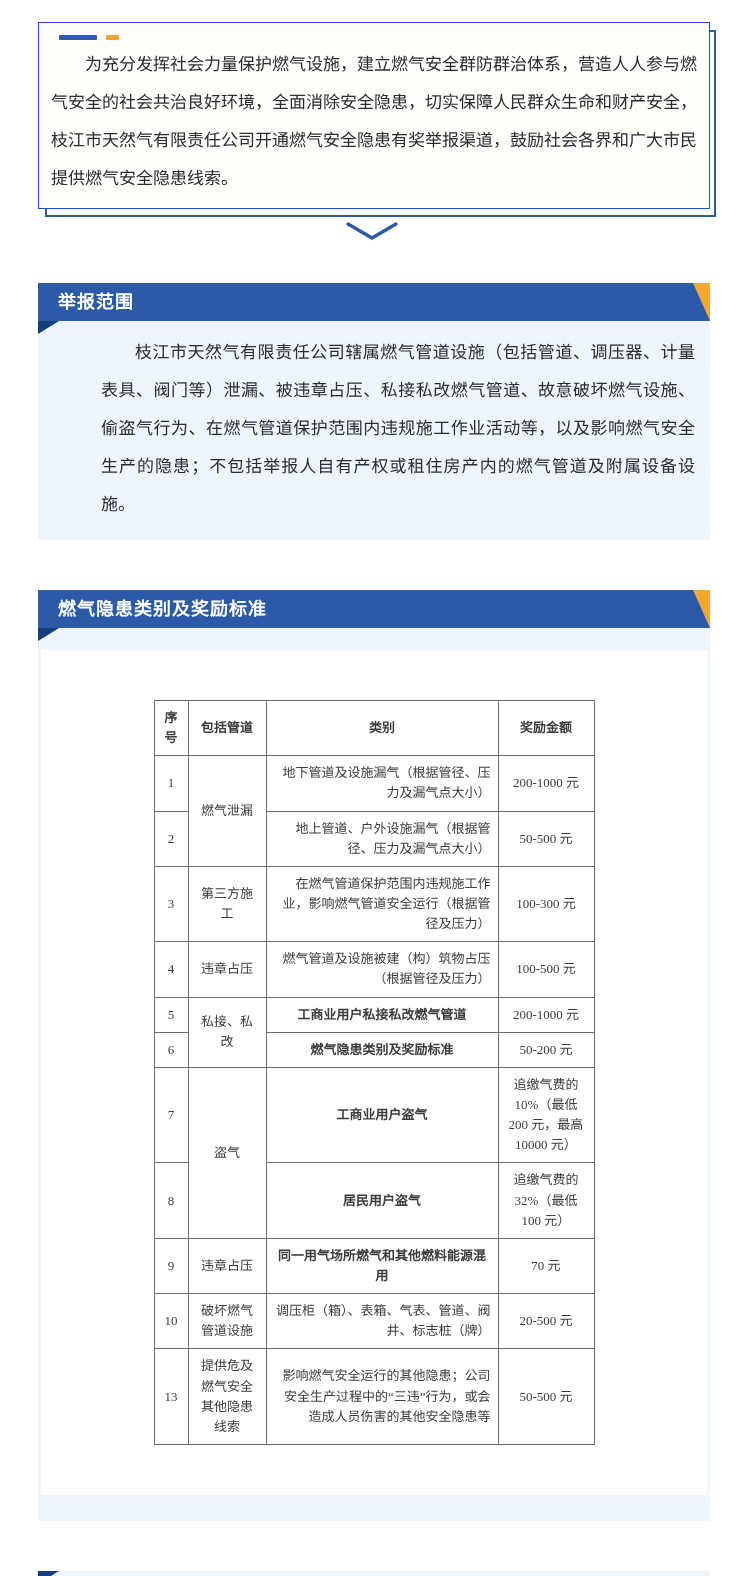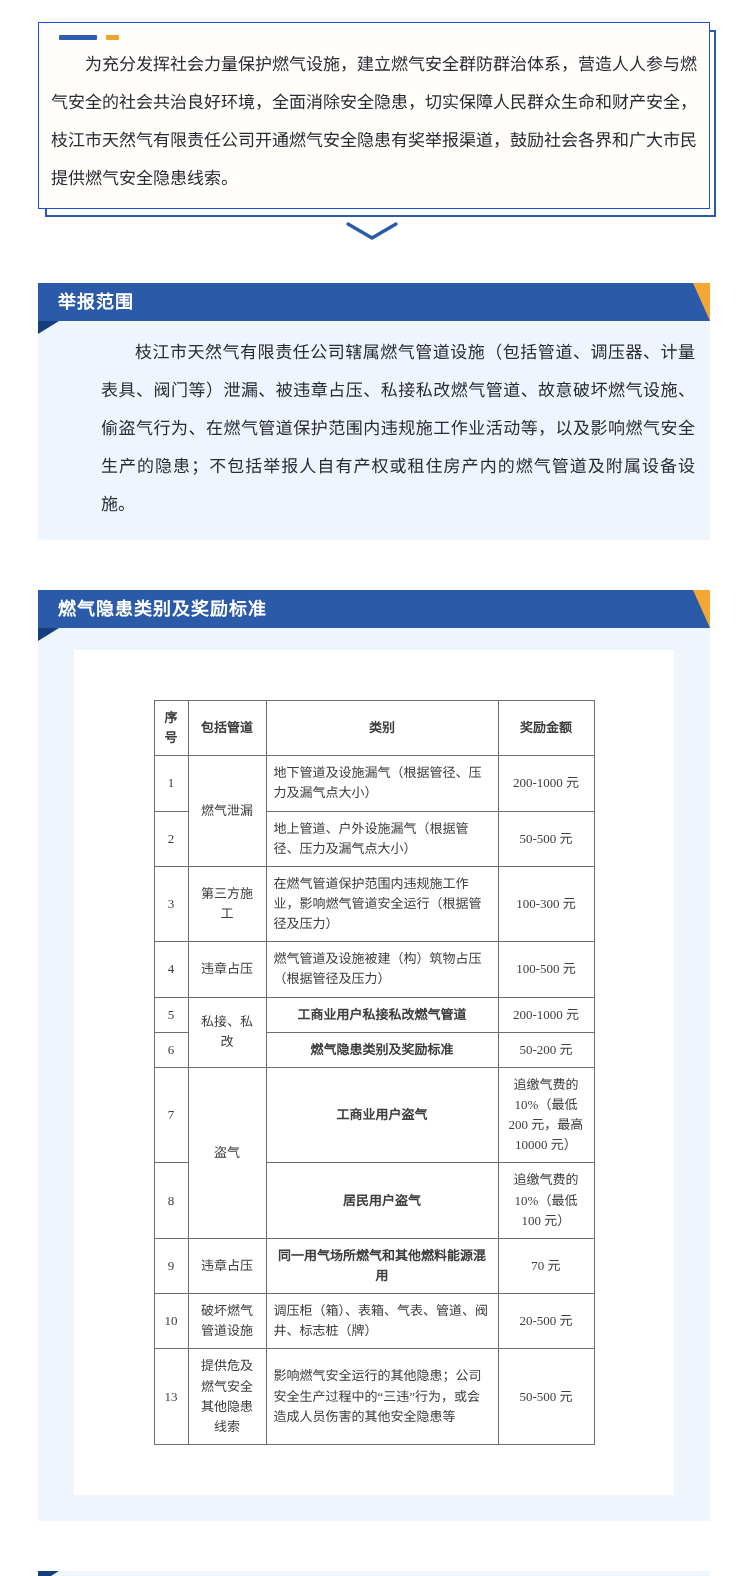--- a/index.html
+++ b/index.html
@@ -29,30 +29,30 @@
   .bar-title{color:#ffffff;font-size:18px;font-weight:bold;line-height:38px;
     padding-left:20px;letter-spacing:1px;}
   .bar-yellow{position:absolute;top:0;right:0;width:17px;height:38px;background:#f5a733;
     -webkit-clip-path:polygon(0 0,100% 0,100% 100%);clip-path:polygon(0 0,100% 0,100% 100%);}
   .card{position:relative;background:#eef5fd;padding-left:48px;}
   .card-corner{position:absolute;left:0;top:0;width:21px;height:13px;background:#143f7c;
     -webkit-clip-path:polygon(0 0,100% 0,0 100%);clip-path:polygon(0 0,100% 0,0 100%);}
   .card-text{padding:13px 15px 16px 15px;}
 
   
-  .table-panel{background:#ffffff;margin:0 auto;width:600px;padding:50px 0 50px 0;}
+  .table-panel{background:#ffffff;margin:0 auto;width:666px;padding:50px 0 50px 0;}
   .card-table{padding:22px 0 26px 0;}
   table.reward-table{border-collapse:collapse;margin:0 auto;
     font-family:"Liberation Serif","DejaVu Serif",serif;color:#3d3d3d;}
   .reward-table th,.reward-table td{border:1px solid #6e6e6e;font-size:13px;
     line-height:1.55;padding:7px 7px;vertical-align:middle;}
   .reward-table th{font-weight:bold;text-align:center;}
   .c-no{width:34px;} .c-name{width:78px;} .c-cat{width:232px;} .c-reward{width:96px;}
   td.cell-no,td.cell-name,td.cell-reward{text-align:center;}
-  td.cell-cat{text-align:left;}
+  td.cell-cat{text-align:right;}
   td.cell-cat.center{text-align:center;font-weight:bold;}
   .card-method{padding:14px 15px 46px 15px;}
 </style>
 </head>
 <body>
 
 <div class="page">
 
   <div class="quote-wrap">
     <div class="quote-shadow"></div>
@@ -148,21 +148,21 @@
               </tr>
               <tr>
                 <td class="cell-no">7</td>
                 <td class="cell-name" rowspan="2">盗气</td>
                 <td class="cell-cat center">工商业用户盗气</td>
                 <td class="cell-reward">追缴气费的 10%（最低 200 元，最高 10000 元）</td>
               </tr>
               <tr>
                 <td class="cell-no">8</td>
                 <td class="cell-cat center">居民用户盗气</td>
-                <td class="cell-reward">追缴气费的 10%（最低 100 元）</td>
+                <td class="cell-reward">追缴气费的 32%（最低 100 元）</td>
               </tr>
               <tr>
                 <td class="cell-no">9</td>
                 <td class="cell-name">违章占压</td>
                 <td class="cell-cat center">同一用气场所燃气和其他燃料能源混用</td>
                 <td class="cell-reward">70 元</td>
               </tr>
               <tr>
                 <td class="cell-no">10</td>
                 <td class="cell-name">破坏燃气管道设施</td>

